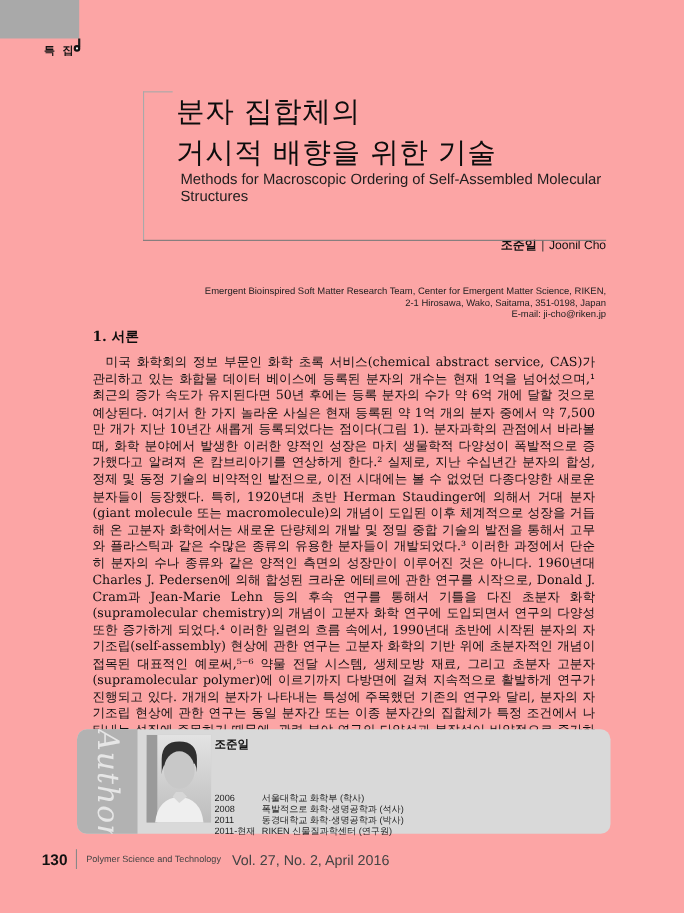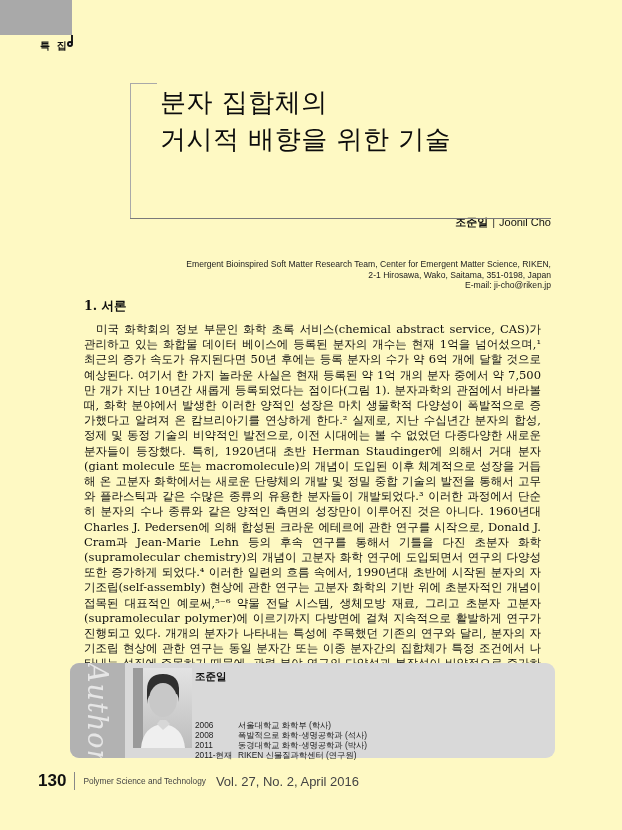--- a/index.html
+++ b/index.html
@@ -1,19 +1,19 @@
 <!DOCTYPE html>
 <html><head>
 <meta charset="utf-8">
 <style>
   * { margin:0; padding:0; box-sizing:border-box; }
   html,body { background:#e9e9e9; }
   .page {
     position:relative; width:622px; height:830px; margin:0 auto;
-    background:#fef9c3; overflow:hidden;
+    background:#fca5a5; overflow:hidden;
     font-family:"DejaVu Serif", serif; color:#111;
   }
 
   
   .corner-box { position:absolute; left:0; top:0; width:72px; height:35px; background:#a9a9a9; }
   .corner-connector { position:absolute; left:71px; top:35px; width:1.5px; height:8px; background:#1c1c1c; }
   .special-label {
     position:absolute; left:40px; top:39px;
     font-family:"Liberation Sans", sans-serif; font-weight:bold;
     font-size:10px; letter-spacing:2px; color:#111; white-space:nowrap;
@@ -93,41 +93,42 @@
   .bio-row { display:flex; }
   .bio-row .period { width:43px; flex:none; }
   .bio-row .desc { flex:1; }
 
   
   .footer {
     position:absolute; left:38px; top:771px; height:20px;
     display:flex; align-items:center;
     font-family:"Liberation Sans", sans-serif;
   }
-  .footer .page-num { font-size:17px; font-weight:bold; color:#111; }
+  .footer .page-num { font-size:14px; font-weight:bold; color:#111; }
   .footer .divider { width:1px; height:18px; background:#888; margin:0 8px; }
   .footer .journal { font-size:8.3px; color:#444; }
   .footer .volume { font-size:13px; color:#444; margin-left:10px; }
 </style>
 </head>
 <body>
 
 <div class="page">
 
   <div class="corner-box"></div>
   <div class="corner-connector"></div>
   <div class="special-label">특 집</div>
   <div class="ring"></div>
 
   <div class="title-bracket-v"></div>
   <div class="title-bracket-h"></div>
   <div class="title-ko">
     <div>분자 집합체의</div>
     <div>거시적 배향을 위한 기술</div>
   </div>
+  <div class="title-en">Methods for Macroscopic Ordering of Self-Assembled Molecular Structures</div>
 
   <div class="author-line">
     <span class="name-ko">조준일</span><span class="sep">|</span><span class="name-en">Joonil Cho</span>
   </div>
   <div class="title-rule"></div>
 
   <div class="affiliation">
     <div>Emergent Bioinspired Soft Matter Research Team, Center for Emergent Matter Science, RIKEN,</div>
     <div>2-1 Hirosawa, Wako, Saitama, 351-0198, Japan</div>
     <div>E-mail: ji-cho@riken.jp</div>

